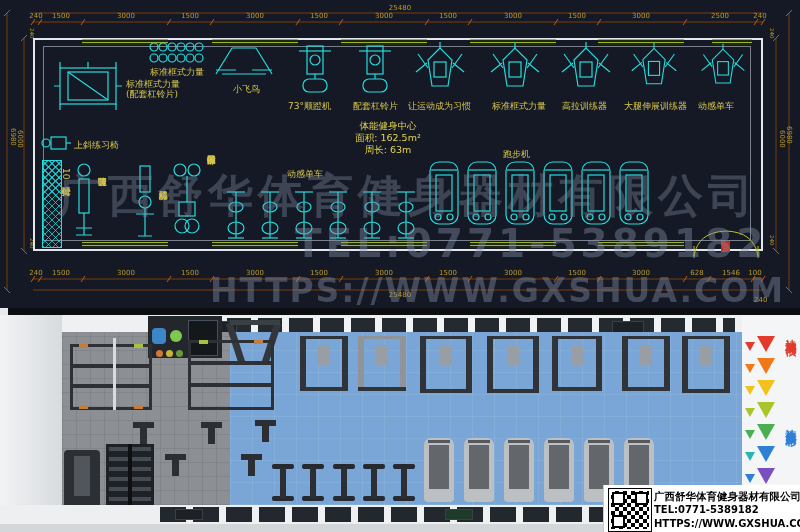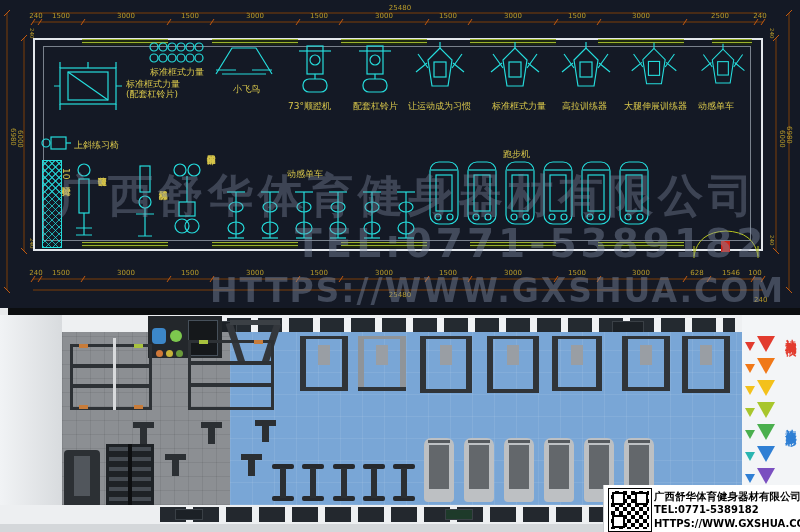--- a/index.html
+++ b/index.html
@@ -316,20 +316,25 @@
     <span class="cad-label" style="left:624px;top:101px;">大腿伸展训练器</span>
     <span class="cad-label" style="left:698px;top:101px;">动感单车</span>
     <span class="cad-label" style="left:74px;top:140px;">上斜练习椅</span>
     <span class="cad-label cad-vlabel" style="left:61px;top:168px;">10付哑铃架</span>
     <span class="cad-label cad-vlabel" style="left:97px;top:170px;">调节哑铃凳</span>
     <span class="cad-label cad-vlabel" style="left:158px;top:184px;">腹肌练习椅</span>
     <span class="cad-label cad-vlabel" style="left:206px;top:148px;">背部伸展练习器</span>
     <span class="cad-label" style="left:287px;top:169px;">动感单车</span>
     <span class="cad-label" style="left:503px;top:149px;">跑步机</span>
 
+    <div class="room-info" style="left:338px;top:120px;width:100px;">
+      <div>体能健身中心</div>
+      <div>面积: 162.5m²</div>
+      <div>周长: 63m</div>
+    </div>
 
     <div class="wm" style="left:58px;top:166px;font-size:45px;letter-spacing:5px;">广西舒华体育健身器材有限公司</div>
     <div class="wm" style="left:295px;top:221px;font-size:39px;letter-spacing:4px;color:rgba(132,144,166,.42);">TEL:0771-5389182</div>
     <div class="wm" style="left:210px;top:271px;font-size:33px;letter-spacing:2px;color:rgba(132,144,166,.42);">HTTPS://WWW.GXSHUA.COM</div>
   </section>
 
   <section class="render">
     <div class="a" style="left:8px;top:0;width:792px;height:7px;background:#0c0e10;"></div>
     <div class="a" style="left:0;top:0;width:8px;height:224px;background:#e8eaec;"></div>
     <div class="a" style="left:8px;top:7px;width:792px;height:24px;background:#eef0f2;"></div>

